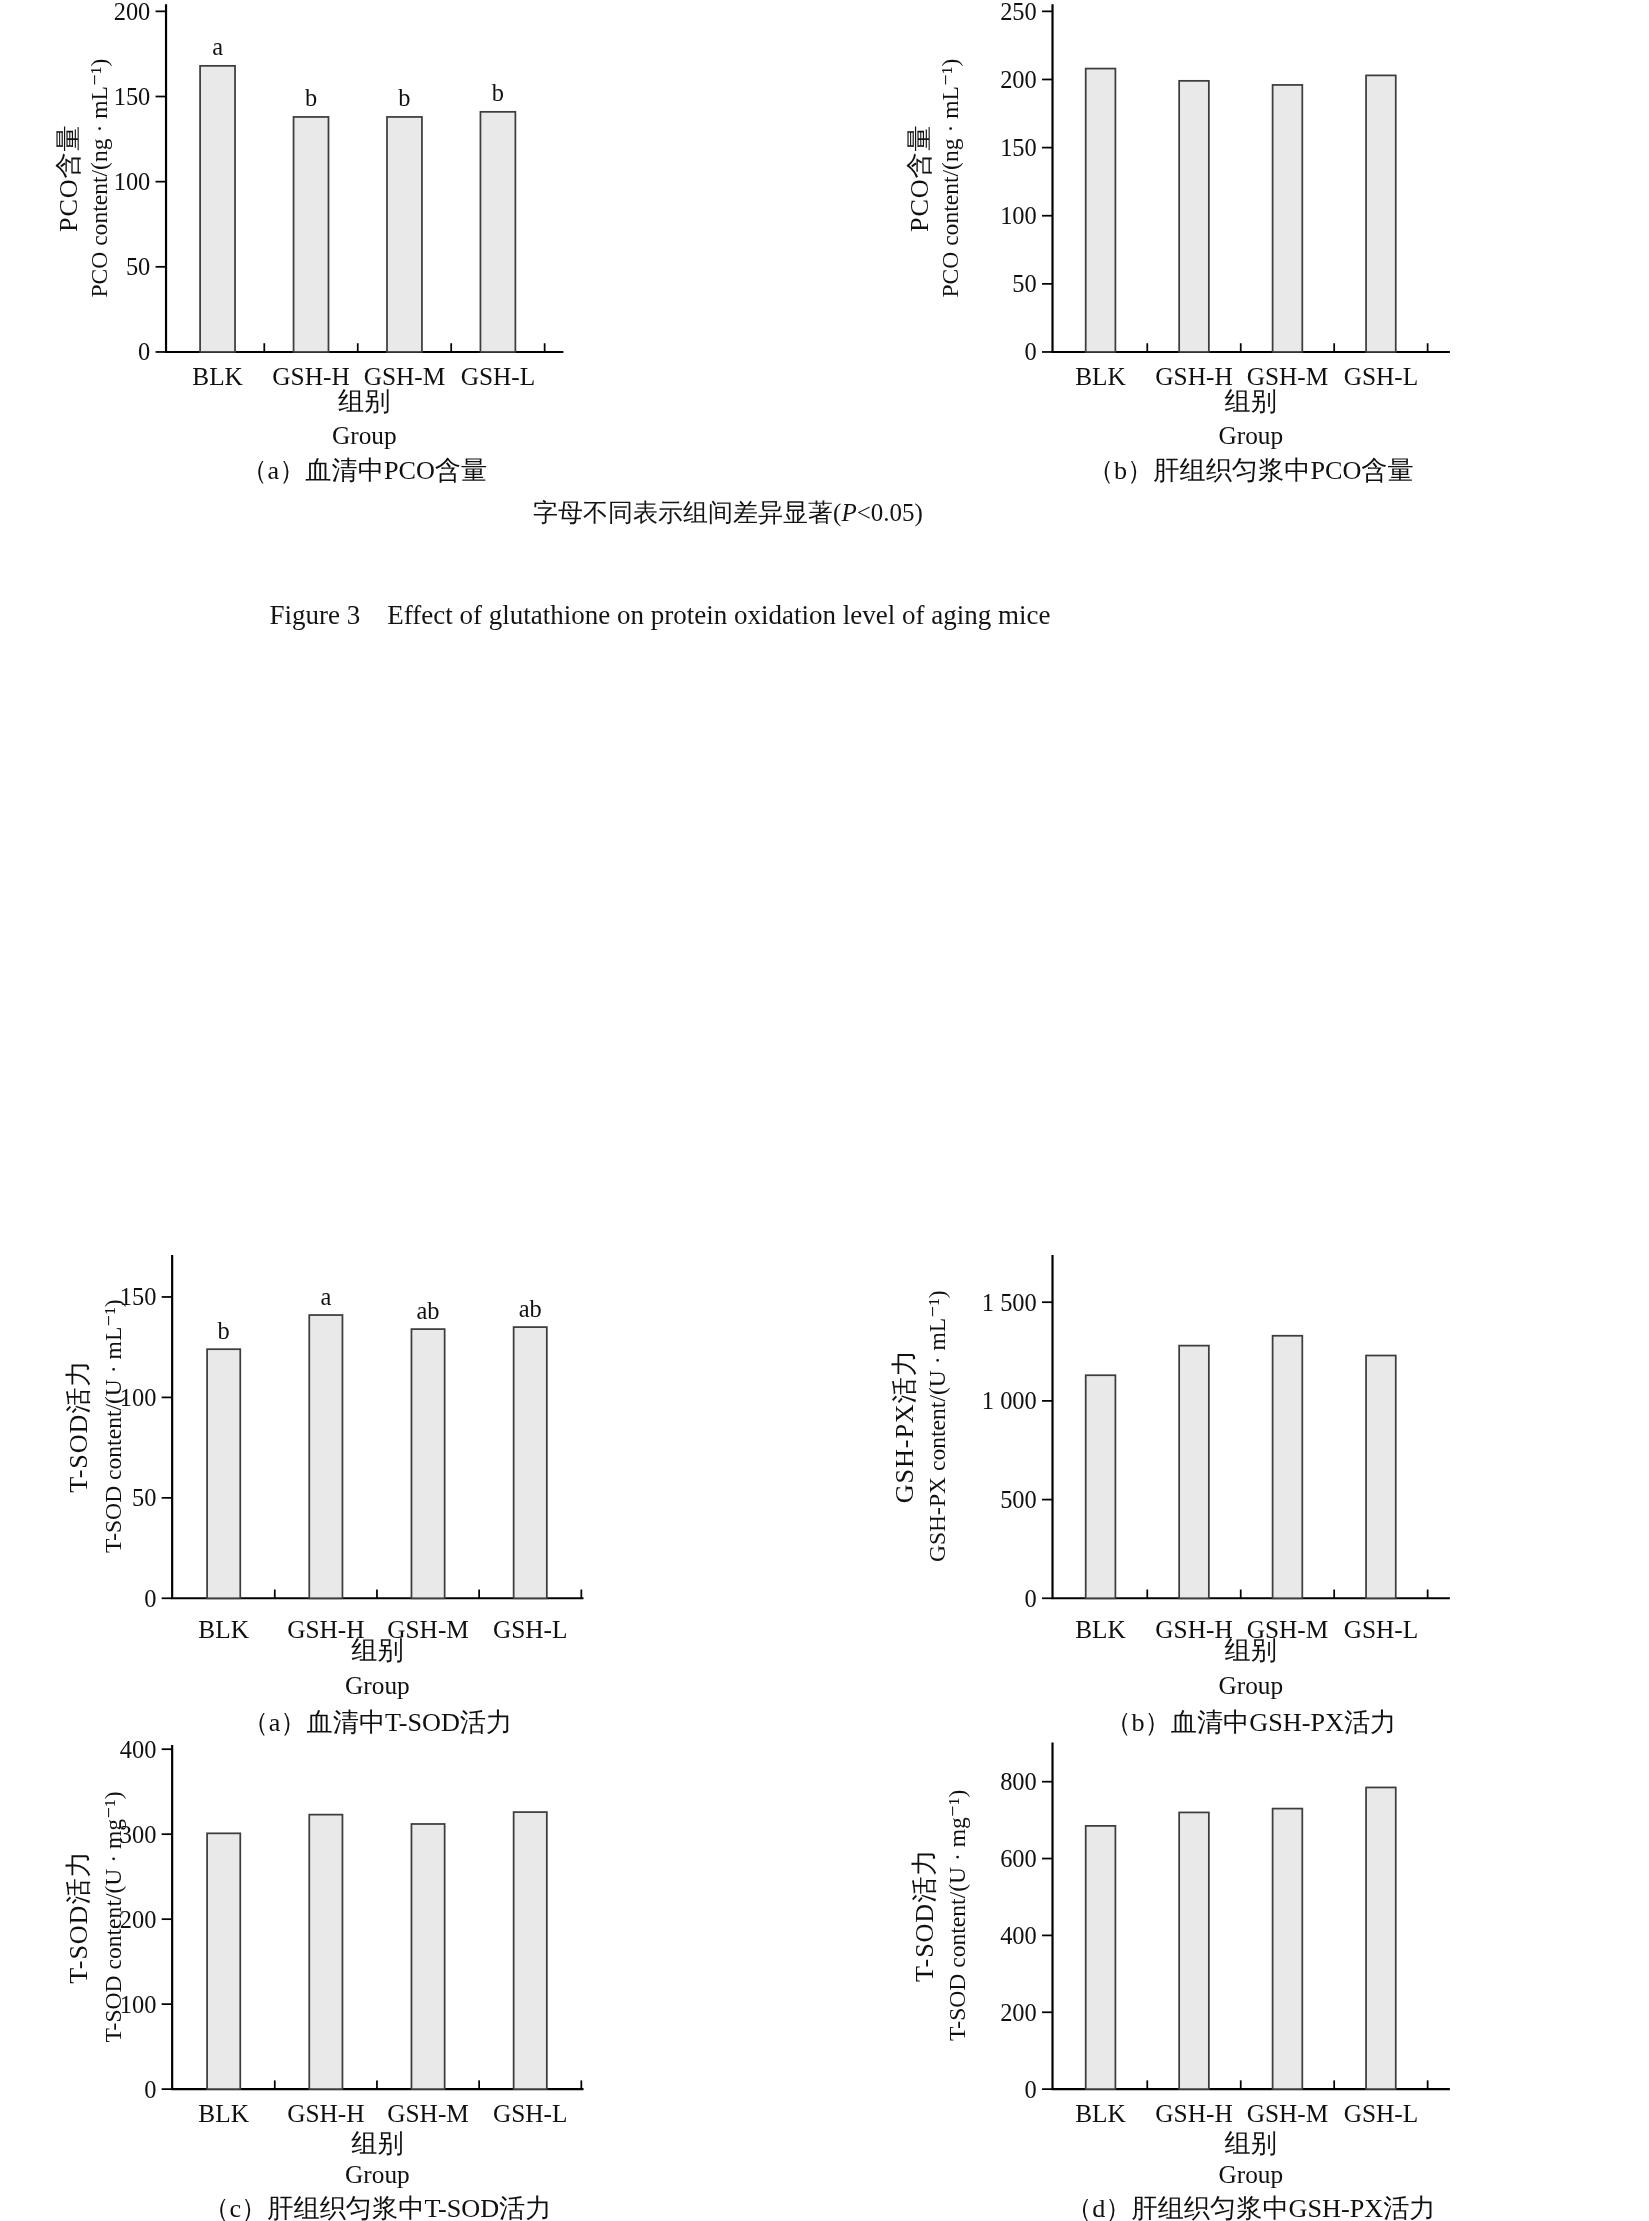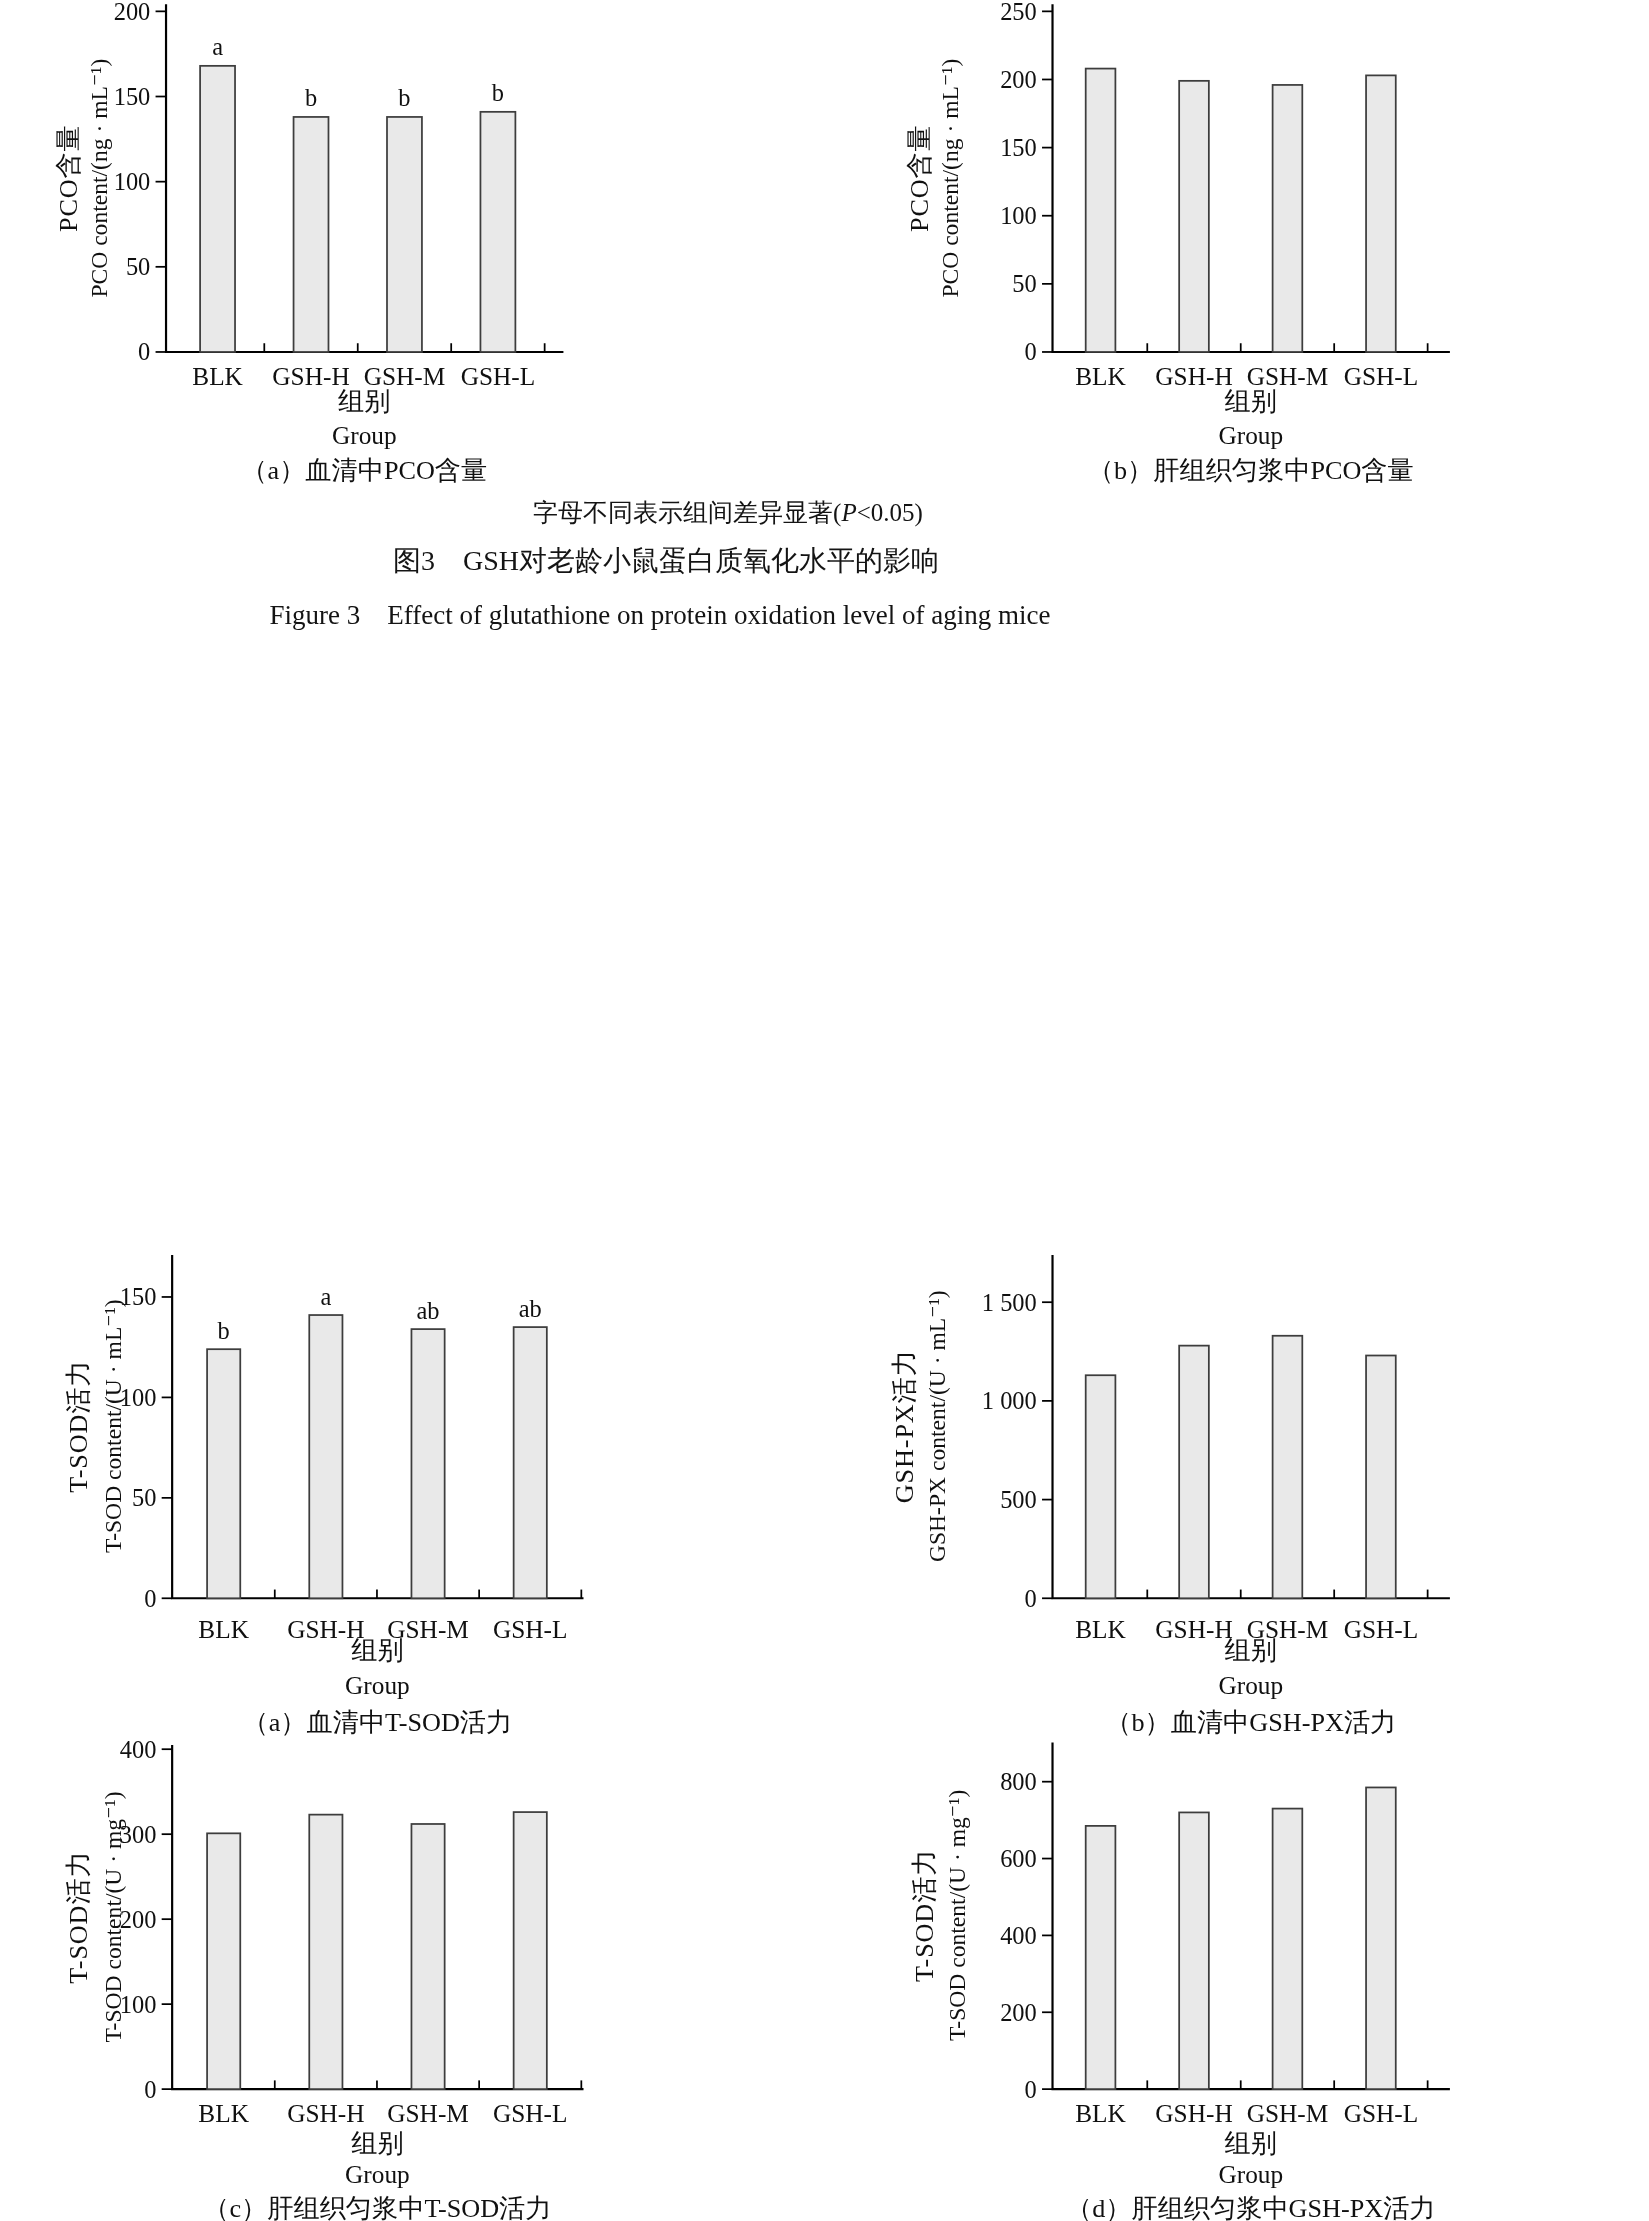--- a/index.html
+++ b/index.html
@@ -215,18 +215,17 @@
         <text x="1432" y="2464" class="xcn" text-anchor="middle">组别</text>
         <text x="1432" y="2500" class="xen" text-anchor="middle">Group</text>
         <text x="1432" y="2538" class="cap" text-anchor="middle">（d）肝组织匀浆中GSH-PX活力</text>
         <text x="1068" y="2193" class="ycn" text-anchor="middle" transform="rotate(-90 1068 2193)">T-SOD活力</text>
         <text x="1105" y="2193" class="yen" text-anchor="middle" transform="rotate(-90 1105 2193)">T-SOD content/(U · mg⁻¹)</text>
       </g>
   </svg>
 
   <div class="fig-text note" style="left:728px;top:496px"><span>字母不同表示组间差异显著(</span><i>P</i><span>&lt;0.05)</span></div>
 
-  <div class="fig-text title-cn" style="left:666px;top:542px">图3　GSH对老龄小鼠蛋白质氧化水平的影响</div>
 
   <div class="fig-text title-en" style="left:660px;top:597px">Figure 3　Effect of glutathione on protein oxidation level of aging mice</div>
 
 </div>
 
 
 </body></html>

